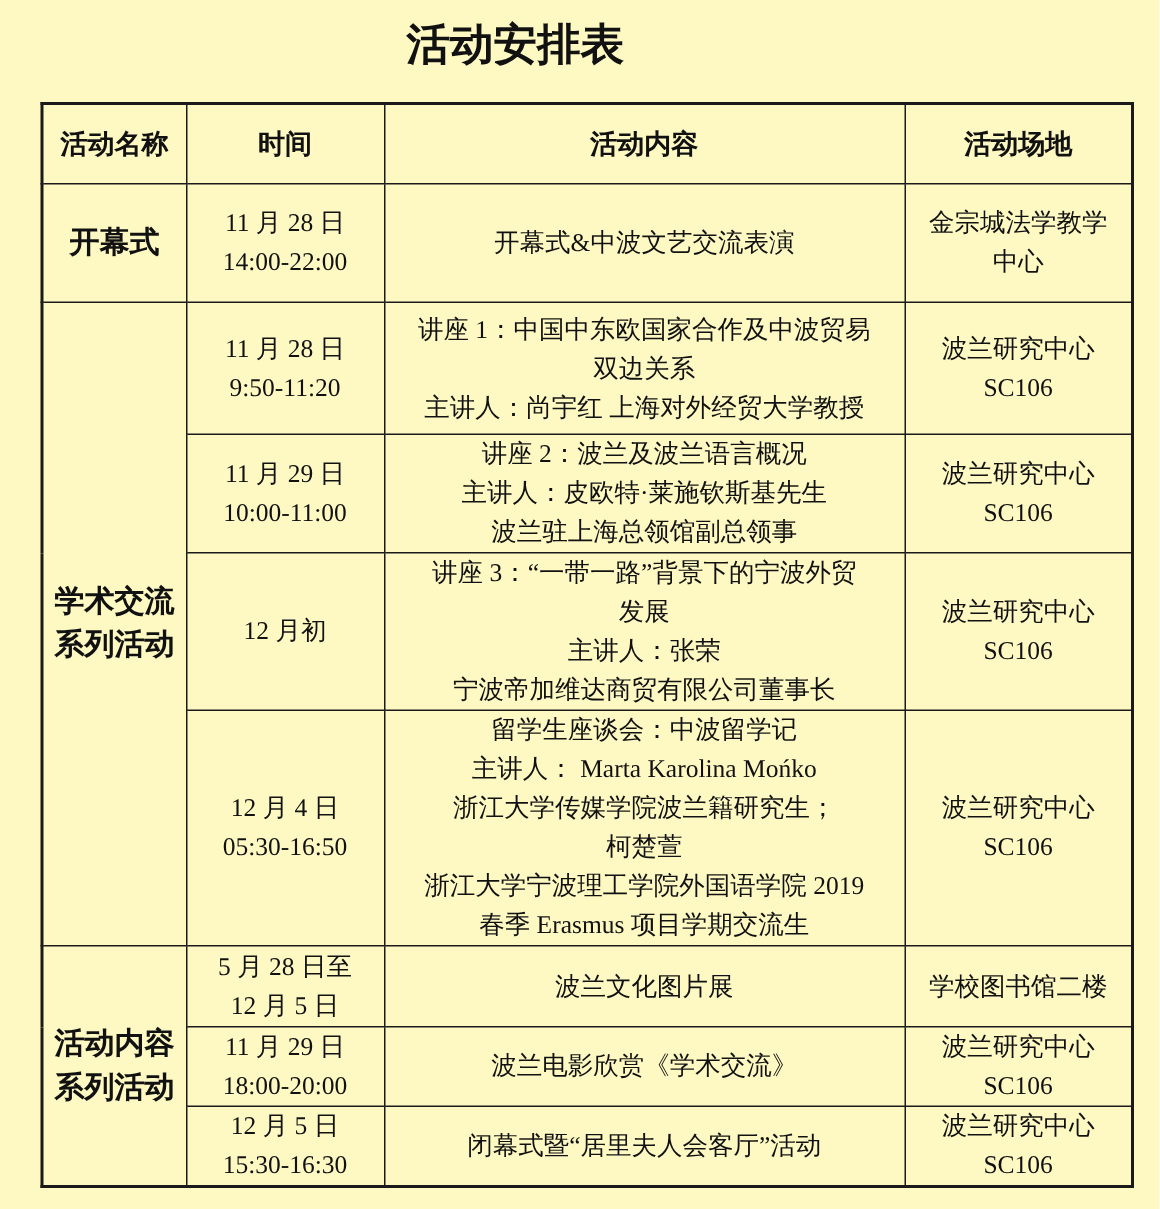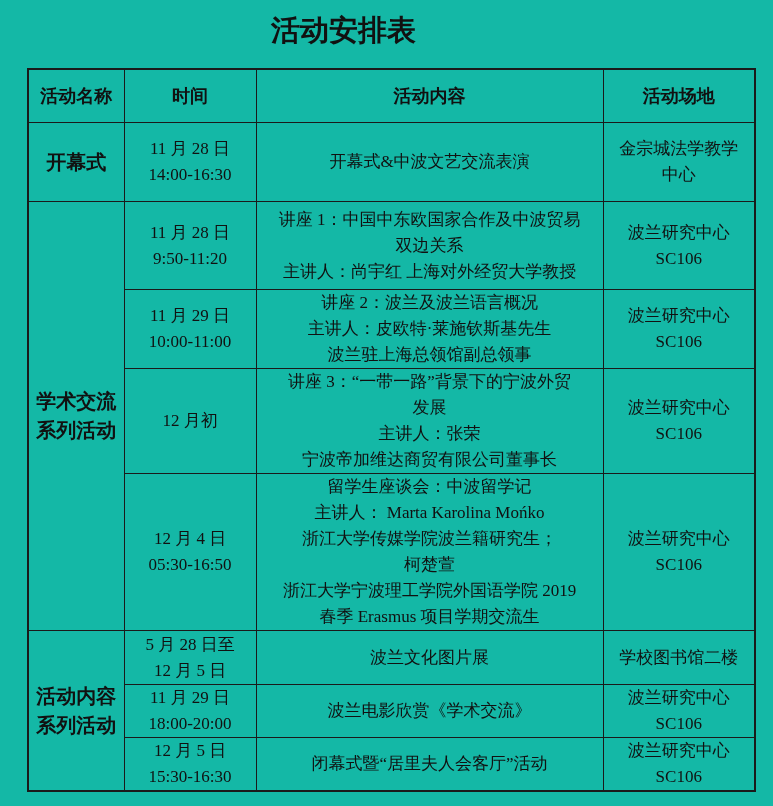--- a/index.html
+++ b/index.html
@@ -4,21 +4,21 @@
 <style>
   html, body {
     margin: 0;
     padding: 0;
     background: #ffffff;
   }
   .page {
     position: relative;
     width: 773px;
     height: 806px;
-    background: #14b8a6;
+    background: #fef9c3;
     overflow: hidden;
     font-family: "Liberation Serif", "DejaVu Serif", serif;
     color: #111111;
   }
   .title {
     position: absolute;
     top: 14px;
     left: 0;
     width: 773px;
     margin: 0;
@@ -87,21 +87,21 @@
           <th>活动场地</th>
         </tr>
     </thead>
     <tbody id="table-body">
         <tr style="height: 79px;">
           <td class="name-cell" rowspan="1">
             <div>开幕式</div>
           </td>
           <td class="time-cell">
             <div>11 月 28 日</div>
-            <div>14:00-16:30</div>
+            <div>14:00-22:00</div>
           </td>
           <td class="content-cell">
             <div>开幕式&amp;中波文艺交流表演</div>
           </td>
           <td class="venue-cell">
             <div>金宗城法学教学</div>
             <div>中心</div>
           </td>
         </tr>
         <tr style="height: 88px;">

